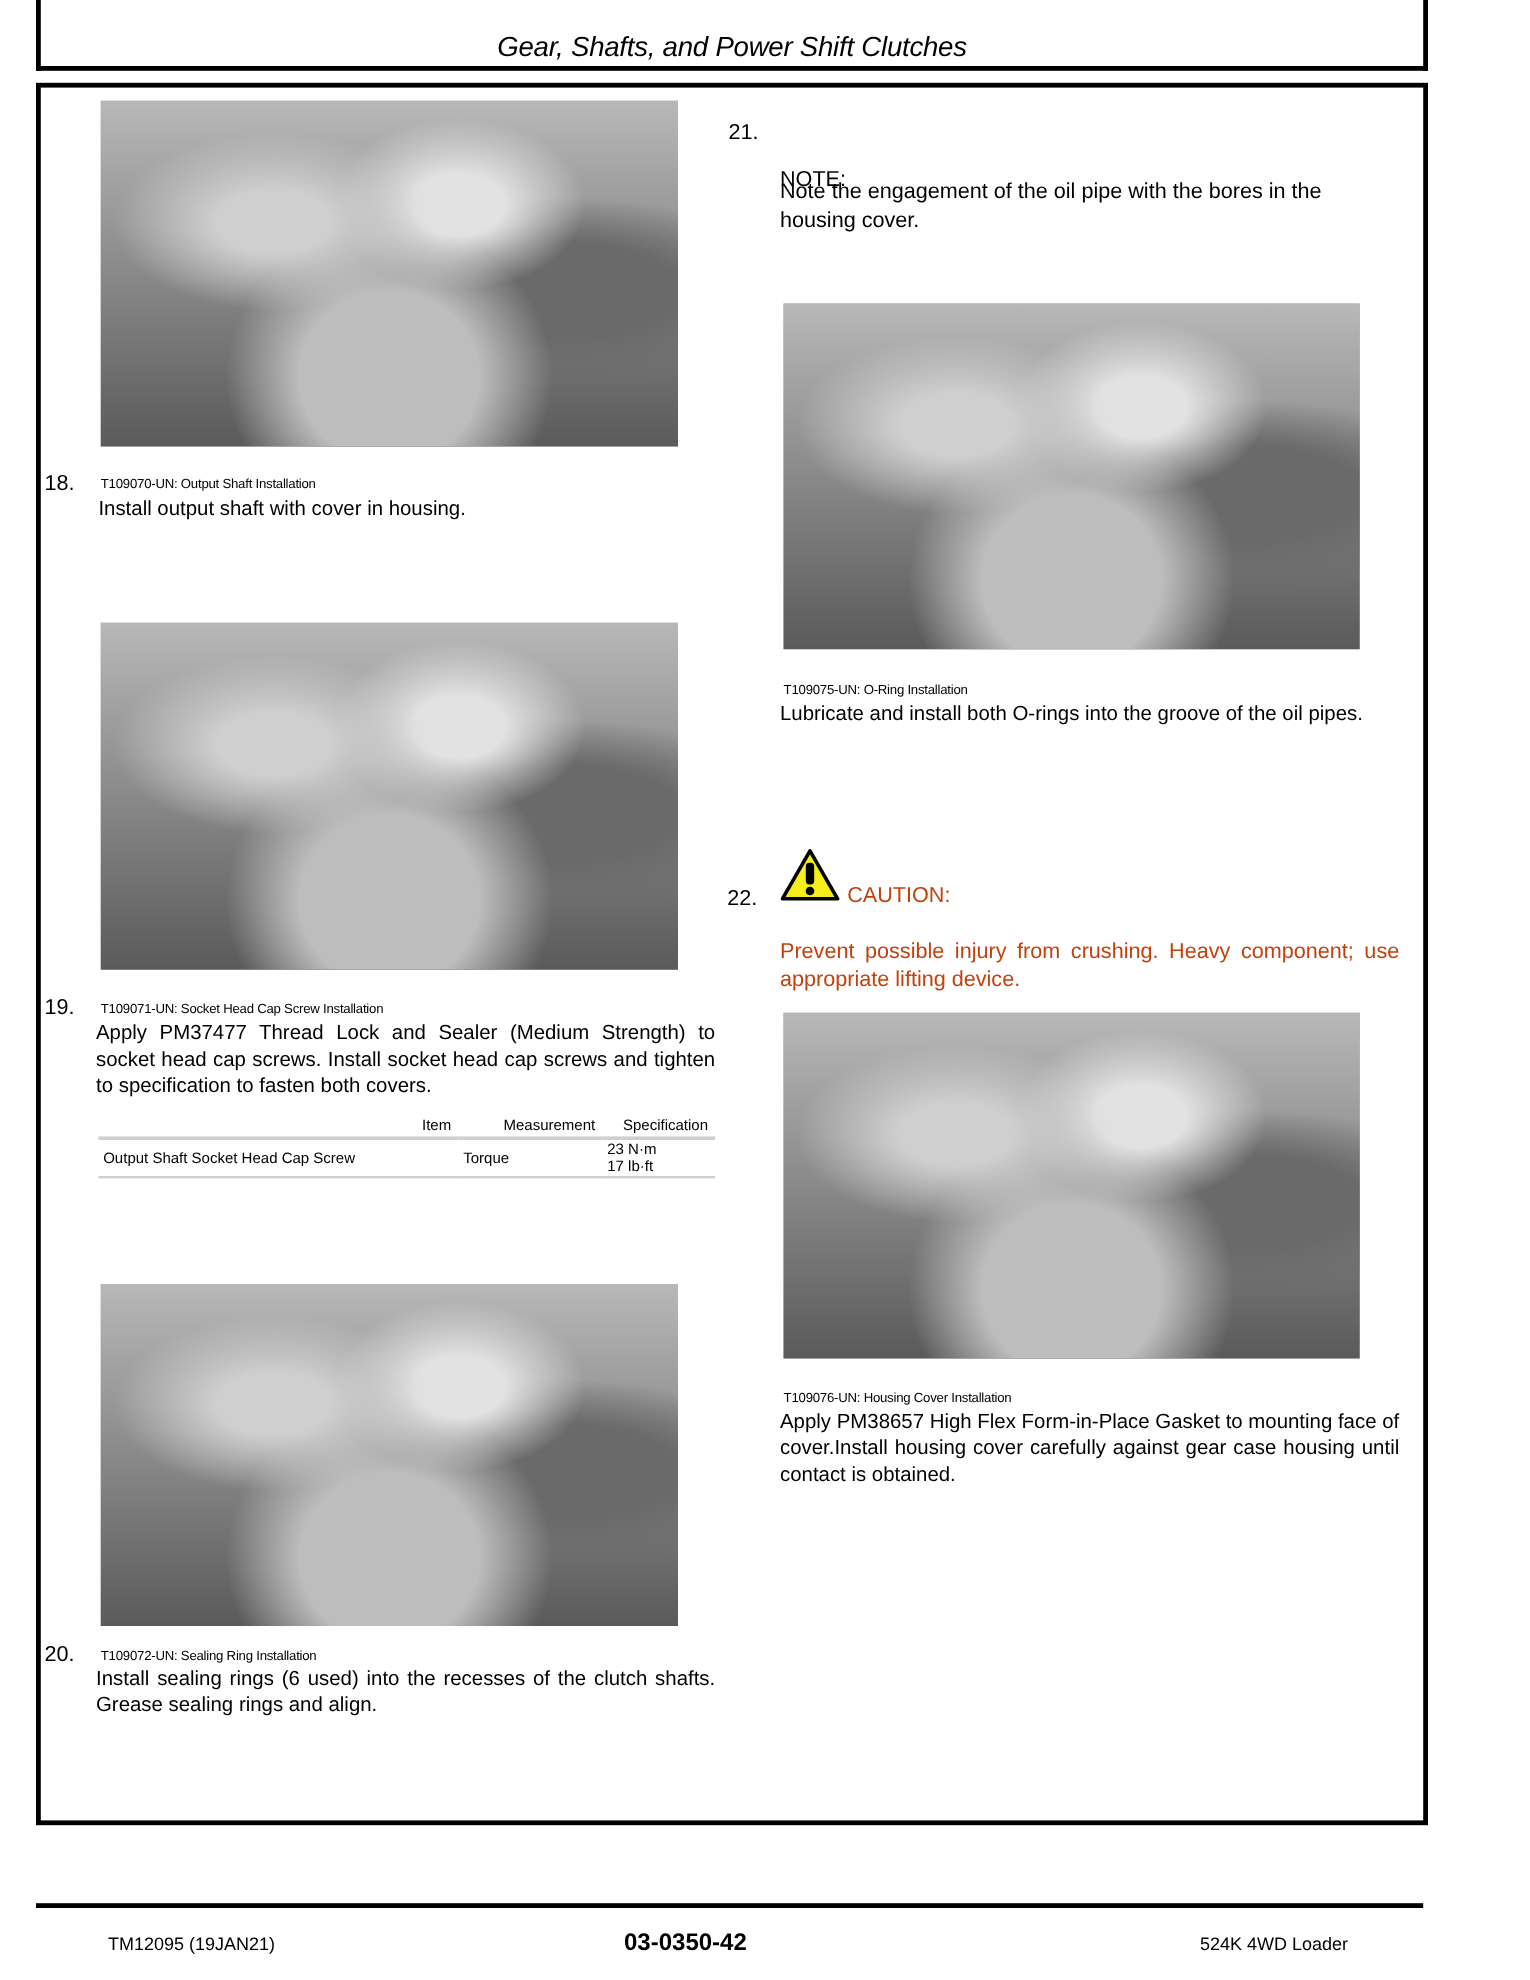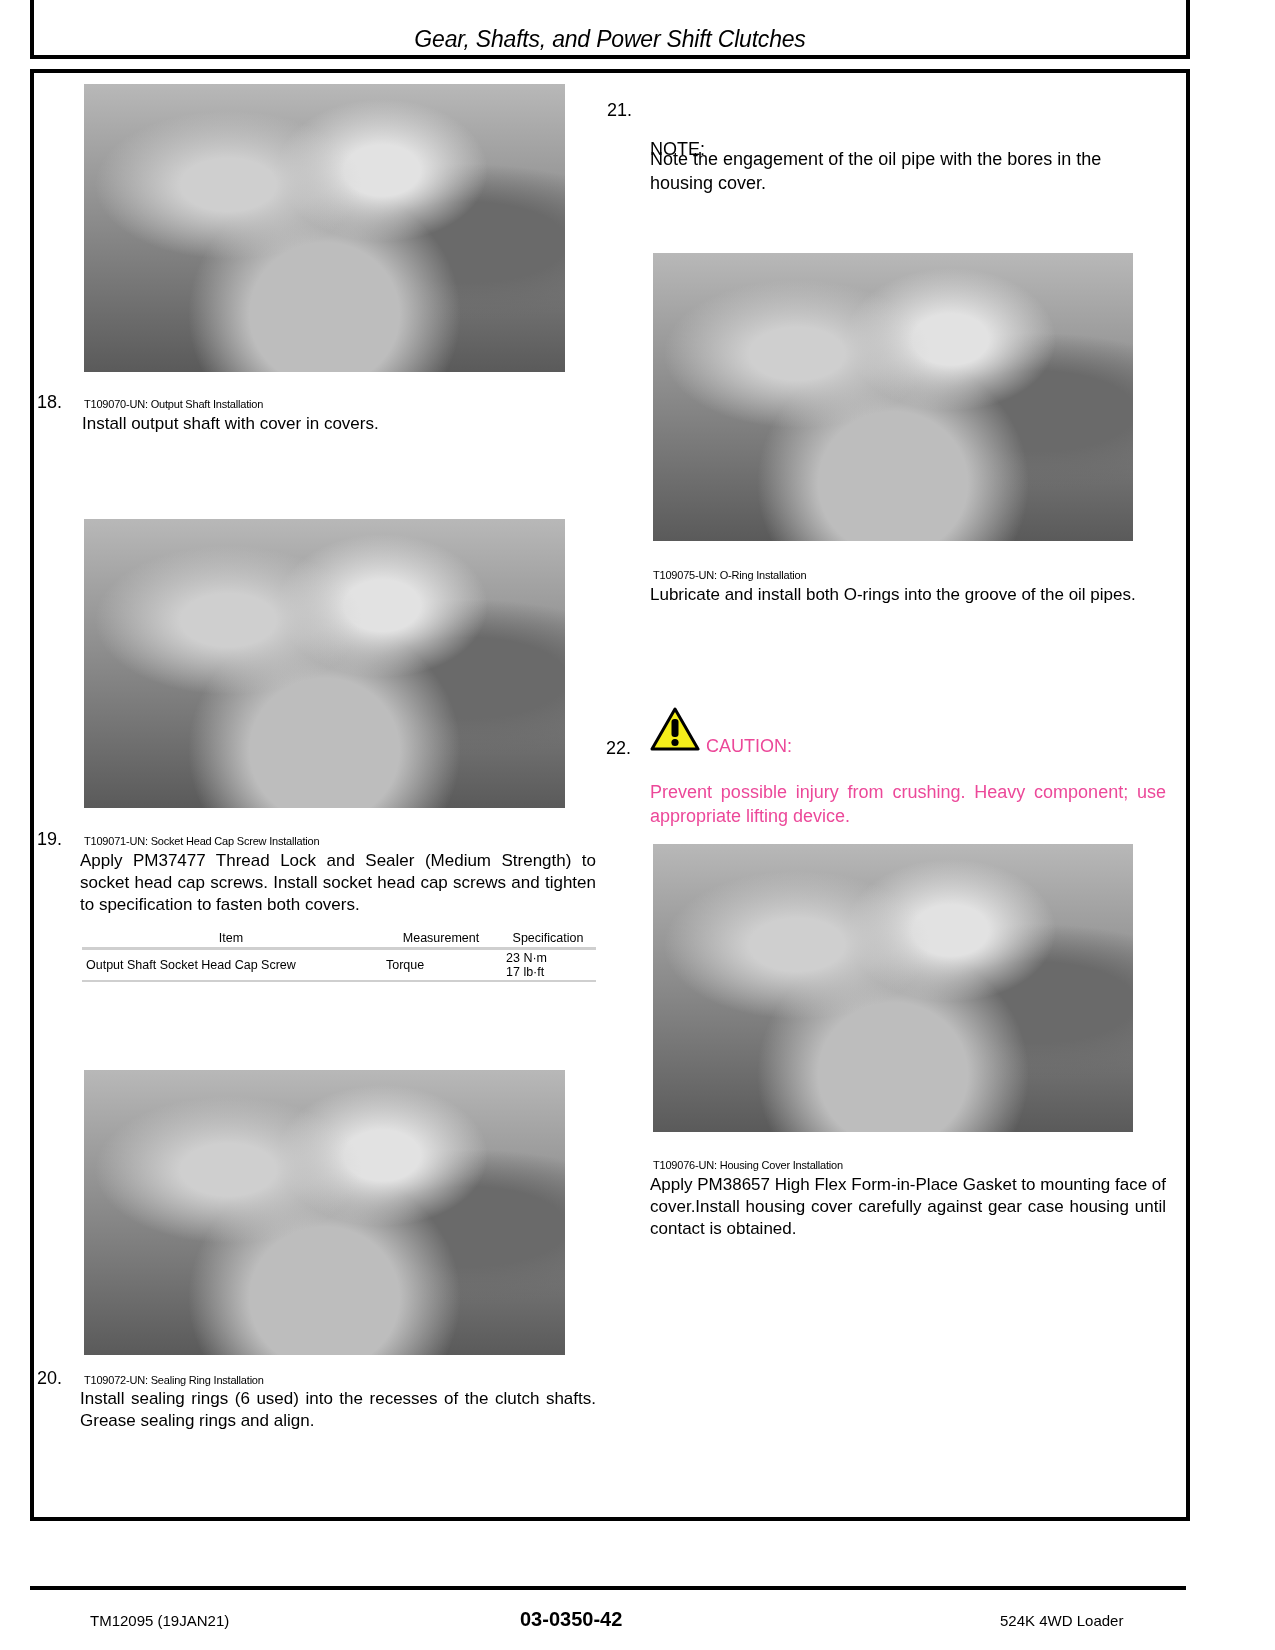--- a/index.html
+++ b/index.html
@@ -13,43 +13,43 @@
   .photo { position:absolute; background:#8a8a8a; overflow:hidden;
            background-image:
              radial-gradient(ellipse at 30% 35%, #cfcfcf 0 10%, transparent 28%),
              radial-gradient(ellipse at 62% 30%, #e2e2e2 0 9%, transparent 25%),
              radial-gradient(ellipse at 50% 80%, #bdbdbd 0 22%, transparent 40%),
              radial-gradient(ellipse at 80% 55%, #6a6a6a 0 18%, transparent 35%),
              linear-gradient(180deg, #b8b8b8, #5a5a5a); }
   .step-num { position:absolute; font-size:18px; }
   .caption { position:absolute; font-size:11px; letter-spacing:-0.2px; }
   .body-text { position:absolute; font-size:17px; line-height:22px; text-align:justify; }
-  .red { color:#ec4899; }
+  .red { color:#c2410c; }
   .spec-table { position:absolute; left:82px; top:930px; width:514px; border-collapse:collapse; font-size:12.5px; }
-  .spec-table th { font-weight:normal; text-align:center; padding:0 6px 1px 4px; border-bottom:3px solid #cfcfcf; height:16px; }
+  .spec-table th { font-weight:normal; text-align:right; padding:0 6px 1px 4px; border-bottom:3px solid #cfcfcf; height:16px; }
   .spec-table td { padding:1px 6px 1px 4px; border-bottom:2px solid #cfcfcf; vertical-align:middle; line-height:14px; }
   .footer-rule { left:30px; top:1586px; width:1156px; height:4px; background:#000; }
   .footer-left { left:90px; top:1612px; font-size:15px; }
   .footer-center { left:520px; top:1608px; font-size:20px; font-weight:bold; }
   .footer-right { left:1000px; top:1612px; font-size:15px; }
   .warning-icon { position:absolute; left:650px; top:707px; width:50px; height:44px; }
 </style>
 </head>
 <body>
 
 <div class="abs header-box">
   <div class="header-title">Gear, Shafts, and Power Shift Clutches</div>
 </div>
 
 <div class="abs content-box"></div>
 
 <div class="photo" style="left:84px;top:84px;width:481px;height:288px;"></div>
 <div class="step-num" style="left:37px;top:392px;">18.</div>
 <div class="caption" style="left:84px;top:398px;">T109070-UN: Output Shaft Installation</div>
-<div class="body-text" style="left:82px;top:413px;width:514px;">Install output shaft with cover in covers.</div>
+<div class="body-text" style="left:82px;top:413px;width:514px;">Install output shaft with cover in housing.</div>
 
 <div class="photo" style="left:84px;top:519px;width:481px;height:289px;"></div>
 <div class="step-num" style="left:37px;top:829px;">19.</div>
 <div class="caption" style="left:84px;top:835px;">T109071-UN: Socket Head Cap Screw Installation</div>
 <div class="body-text" style="left:80px;top:850px;width:516px;">Apply PM37477 Thread Lock and Sealer (Medium Strength) to socket head cap screws. Install socket head cap screws and tighten to specification to fasten both covers.</div>
 
 <table class="spec-table">
   <thead>
     <tr>
       <th style="width:290px;">Item</th>

